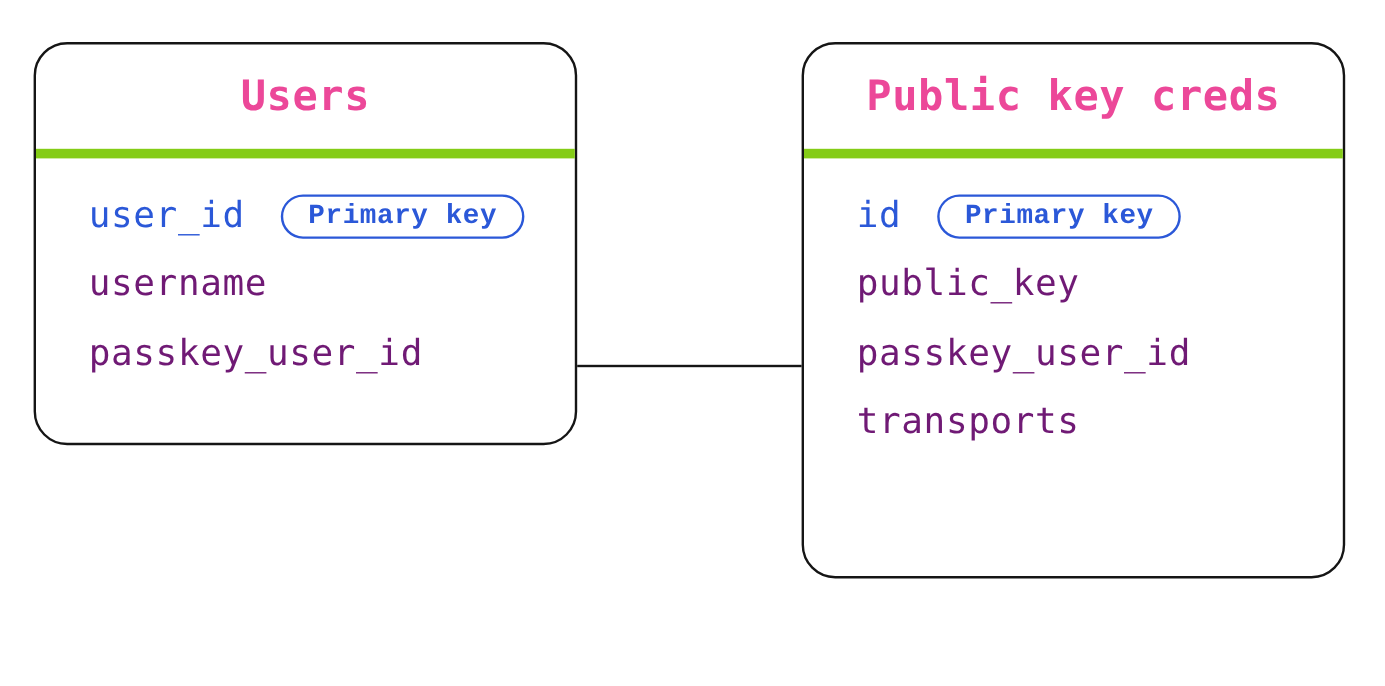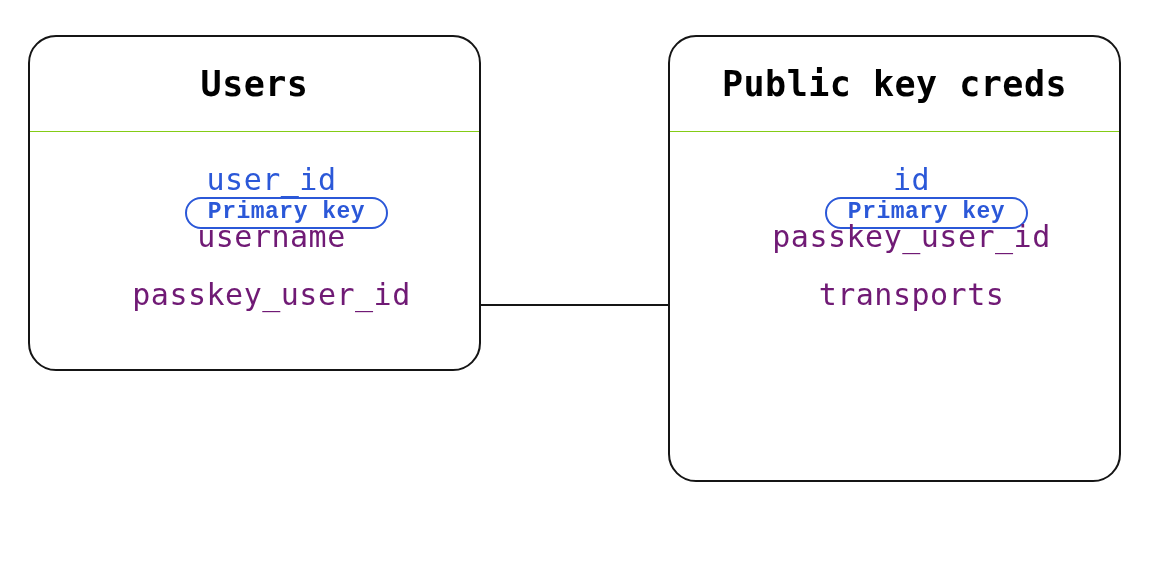--- a/index.html
+++ b/index.html
@@ -29,38 +29,36 @@
     height: 336px;
   }
   .table-box.creds {
     left: 668px;
     top: 35px;
     height: 447px;
   }
   .table-header {
     box-sizing: border-box;
     height: 95px;
-    border-bottom: 1px solid #84cc16;
+    border-bottom: 8px solid #84cc16;
     display: flex;
     align-items: center;
     justify-content: center;
     font-size: 35px;
     font-weight: bold;
-    color: #000000;
+    color: #ec4899;
     letter-spacing: 0.5px;
   }
   .table-body {
     padding: 30px 10px 0 44px;
   }
   .field-row {
     height: 57.3px;
     display: flex;
-    align-items: center;
     white-space: nowrap;
-    flex-direction: column;
   }
   .field {
     font-size: 30px;
     color: #701a75;
     letter-spacing: 0.5px;
   }
   .field.blue   { color: #2b58d8; }
   .field.orange { color: #701a75; }
   .pk-badge {
     display: inline-flex;
@@ -111,20 +109,23 @@
   </div>
 
   <div class="table-box creds">
     <div class="table-header">Public key creds</div>
     <div class="table-body">
       <div class="field-row">
         <span class="field blue">id</span>
         <span class="pk-badge">Primary key</span>
       </div>
       <div class="field-row">
+        <span class="field">public_key</span>
+      </div>
+      <div class="field-row">
         <span class="field orange">passkey_user_id</span>
       </div>
       <div class="field-row">
         <span class="field">transports</span>
       </div>
     </div>
   </div>
 
 </div>
 

